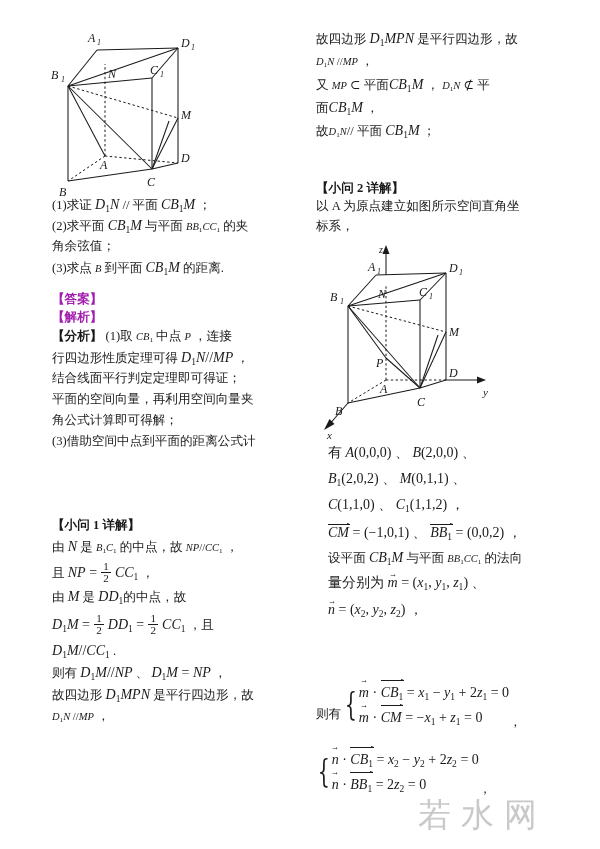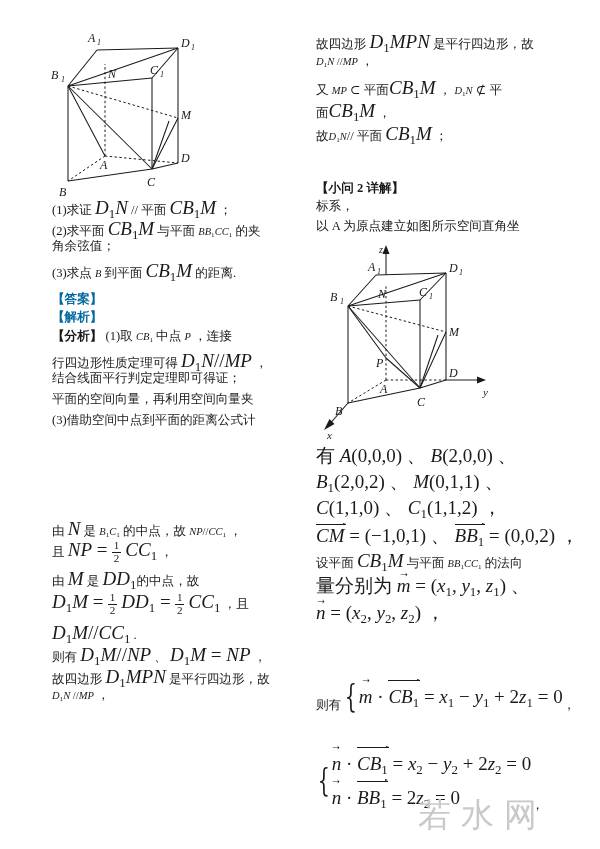--- a/index.html
+++ b/index.html
@@ -30,26 +30,26 @@
   .col-left  { left: 52px;  width: 248px; }
   .col-right { left: 316px; width: 262px; }
 
   .line {
     font-size: 12.6px;
     line-height: 1.0;
     margin: 0;
     white-space: nowrap;
     color: #1a1a1a;
   }
-  .blue { color: #0369a1; font-weight: 700; }
+  .blue { color: #a21caf; font-weight: 700; }
   .hdr  { font-weight: 700; }
 
   
   i.m { font-style: italic; font-family: "Liberation Serif","DejaVu Serif",serif; }
-  .big { font-size: 19px; }
+  .big { font-size: 14px; }
   .sm  { font-size: 10.5px; }
   sub { font-size: 0.68em; vertical-align: -0.28em; }
 
   .frac {
     display: inline-block;
     vertical-align: -0.50em;
     text-align: center;
     font-size: 0.88em;
     line-height: 1.02;
     margin: 0 1px;
@@ -203,24 +203,26 @@
 
     <div style="position:absolute; left:0; top:330px;">
       <p class="line" style="height:21px">
         <span class="hdr">【分析】</span> (1)取 <span class="sm"><i class="m">CB</i><sub>1</sub></span> 中点 <i class="m sm">P</i> ，连接
       </p>
       <p class="line" style="height:21px">
         行四边形性质定理可得 <span class="big"><i class="m">D</i><sub>1</sub><i class="m">N</i>//<i class="m">MP</i></span> ，
       </p>
       <p class="line" style="height:21px">结合线面平行判定定理即可得证；</p>
       <p class="line" style="height:21px">平面的空间向量，再利用空间向量夹</p>
+      <p class="line" style="height:21px">角公式计算即可得解；</p>
       <p class="line" style="height:21px">(3)借助空间中点到平面的距离公式计</p>
     </div>
 
     <div style="position:absolute; left:0; top:519px;">
+      <p class="line hdr" style="height:21px">【小问 1 详解】</p>
       <p class="line" style="height:21px">
         由 <span class="big"><i class="m">N</i></span> 是 <span class="sm"><i class="m">B</i><sub>1</sub><i class="m">C</i><sub>1</sub></span> 的中点，故 <span class="sm"><i class="m">NP</i>//<i class="m">CC</i><sub>1</sub></span> ，
       </p>
       <p class="line" style="height:29px">
         且 <span class="big"><i class="m">NP</i> =</span> <span class="frac big"><span class="num">1</span><span class="den">2</span></span> <span class="big"><i class="m">CC</i><sub>1</sub></span> ，
       </p>
       <p class="line" style="height:23px">
         由 <span class="big"><i class="m">M</i></span> 是 <span class="big"><i class="m">DD</i><sub>1</sub></span>的中点，故
       </p>
       <p class="line" style="height:31px">
@@ -256,22 +258,22 @@
       <p class="line" style="height:23px">
         面<span class="big"><i class="m">CB</i><sub>1</sub><i class="m">M</i></span> ，
       </p>
       <p class="line" style="height:23px">
         故<span class="sm"><i class="m">D</i><sub>1</sub><i class="m">N</i></span>// 平面 <span class="big"><i class="m">CB</i><sub>1</sub><i class="m">M</i></span> ；
       </p>
     </div>
 
     <div style="position:absolute; left:0; top:182px;">
       <p class="line hdr" style="height:18px">【小问 2 详解】</p>
+      <p class="line" style="height:20px">以 A 为原点建立如图所示空间直角坐</p>
       <p class="line" style="height:20px">标系，</p>
-      <p class="line" style="height:20px">以 A 为原点建立如图所示空间直角坐</p>
     </div>
 
     <div style="position:absolute; left:4px; top:240px;">
       <svg width="230" height="200" viewBox="0 0 230 200">
         <g stroke="#1a1a1a" fill="none" stroke-width="1.05">
 
           <line x1="66" y1="35" x2="66" y2="8"></line>
 
           <line x1="56" y1="35" x2="126" y2="33"></line>
           <line x1="56" y1="35" x2="28" y2="66"></line>
@@ -325,21 +327,21 @@
           <text x="129" y="96">M</text>
           <text x="56" y="127">P</text>
           <text x="129" y="137">D</text>
           <text x="60" y="153">A</text>
           <text x="97" y="166">C</text>
           <text x="15" y="175">B</text>
         </g>
       </svg>
     </div>
 
-    <div style="position:absolute; left:0; top:446px;">
+    <div style="position:absolute; left:12px; top:446px;">
       <p class="line big" style="height:26px">
         有 <i class="m">A</i>(0,0,0) 、 <i class="m">B</i>(2,0,0) 、
       </p>
       <p class="line big" style="height:26px">
         <i class="m">B</i><sub>1</sub>(2,0,2) 、 <i class="m">M</i>(0,1,1) 、
       </p>
       <p class="line big" style="height:26px">
         <i class="m">C</i>(1,1,0) 、 <i class="m">C</i><sub>1</sub>(1,1,2) ，
       </p>
       <p class="line big" style="height:27px">
@@ -356,20 +358,23 @@
       </p>
     </div>
 
     <div style="position:absolute; left:0; top:680px;">
       <p class="line" style="height:0;">
         <span style="display:inline-block; vertical-align:middle; padding-top:18px;">则有</span><span class="sys" style="vertical-align:middle;">
           <span class="brace">{</span>
           <span class="rows big">
             <span style="display:block;">
               <span class="arrowhat"><i class="m">m</i></span> · <span class="vec"><i class="m">CB</i><sub>1</sub></span> = <i class="m">x</i><sub>1</sub> − <i class="m">y</i><sub>1</sub> + 2<i class="m">z</i><sub>1</sub> = 0
+            </span>
+            <span style="display:block;">
+              <span class="arrowhat"><i class="m">m</i></span> · <span class="vec"><i class="m">CM</i></span> = −<i class="m">x</i><sub>1</sub> + <i class="m">z</i><sub>1</sub> = 0
             </span>
           </span>
         </span><span style="display:inline-block; vertical-align:bottom; padding-bottom:2px;">，</span>
       </p>
     </div>
 
     <div style="position:absolute; left:-2px; top:747px;">
       <p class="line" style="height:0;">
         <span class="sys" style="vertical-align:middle;">
           <span class="brace">{</span>

